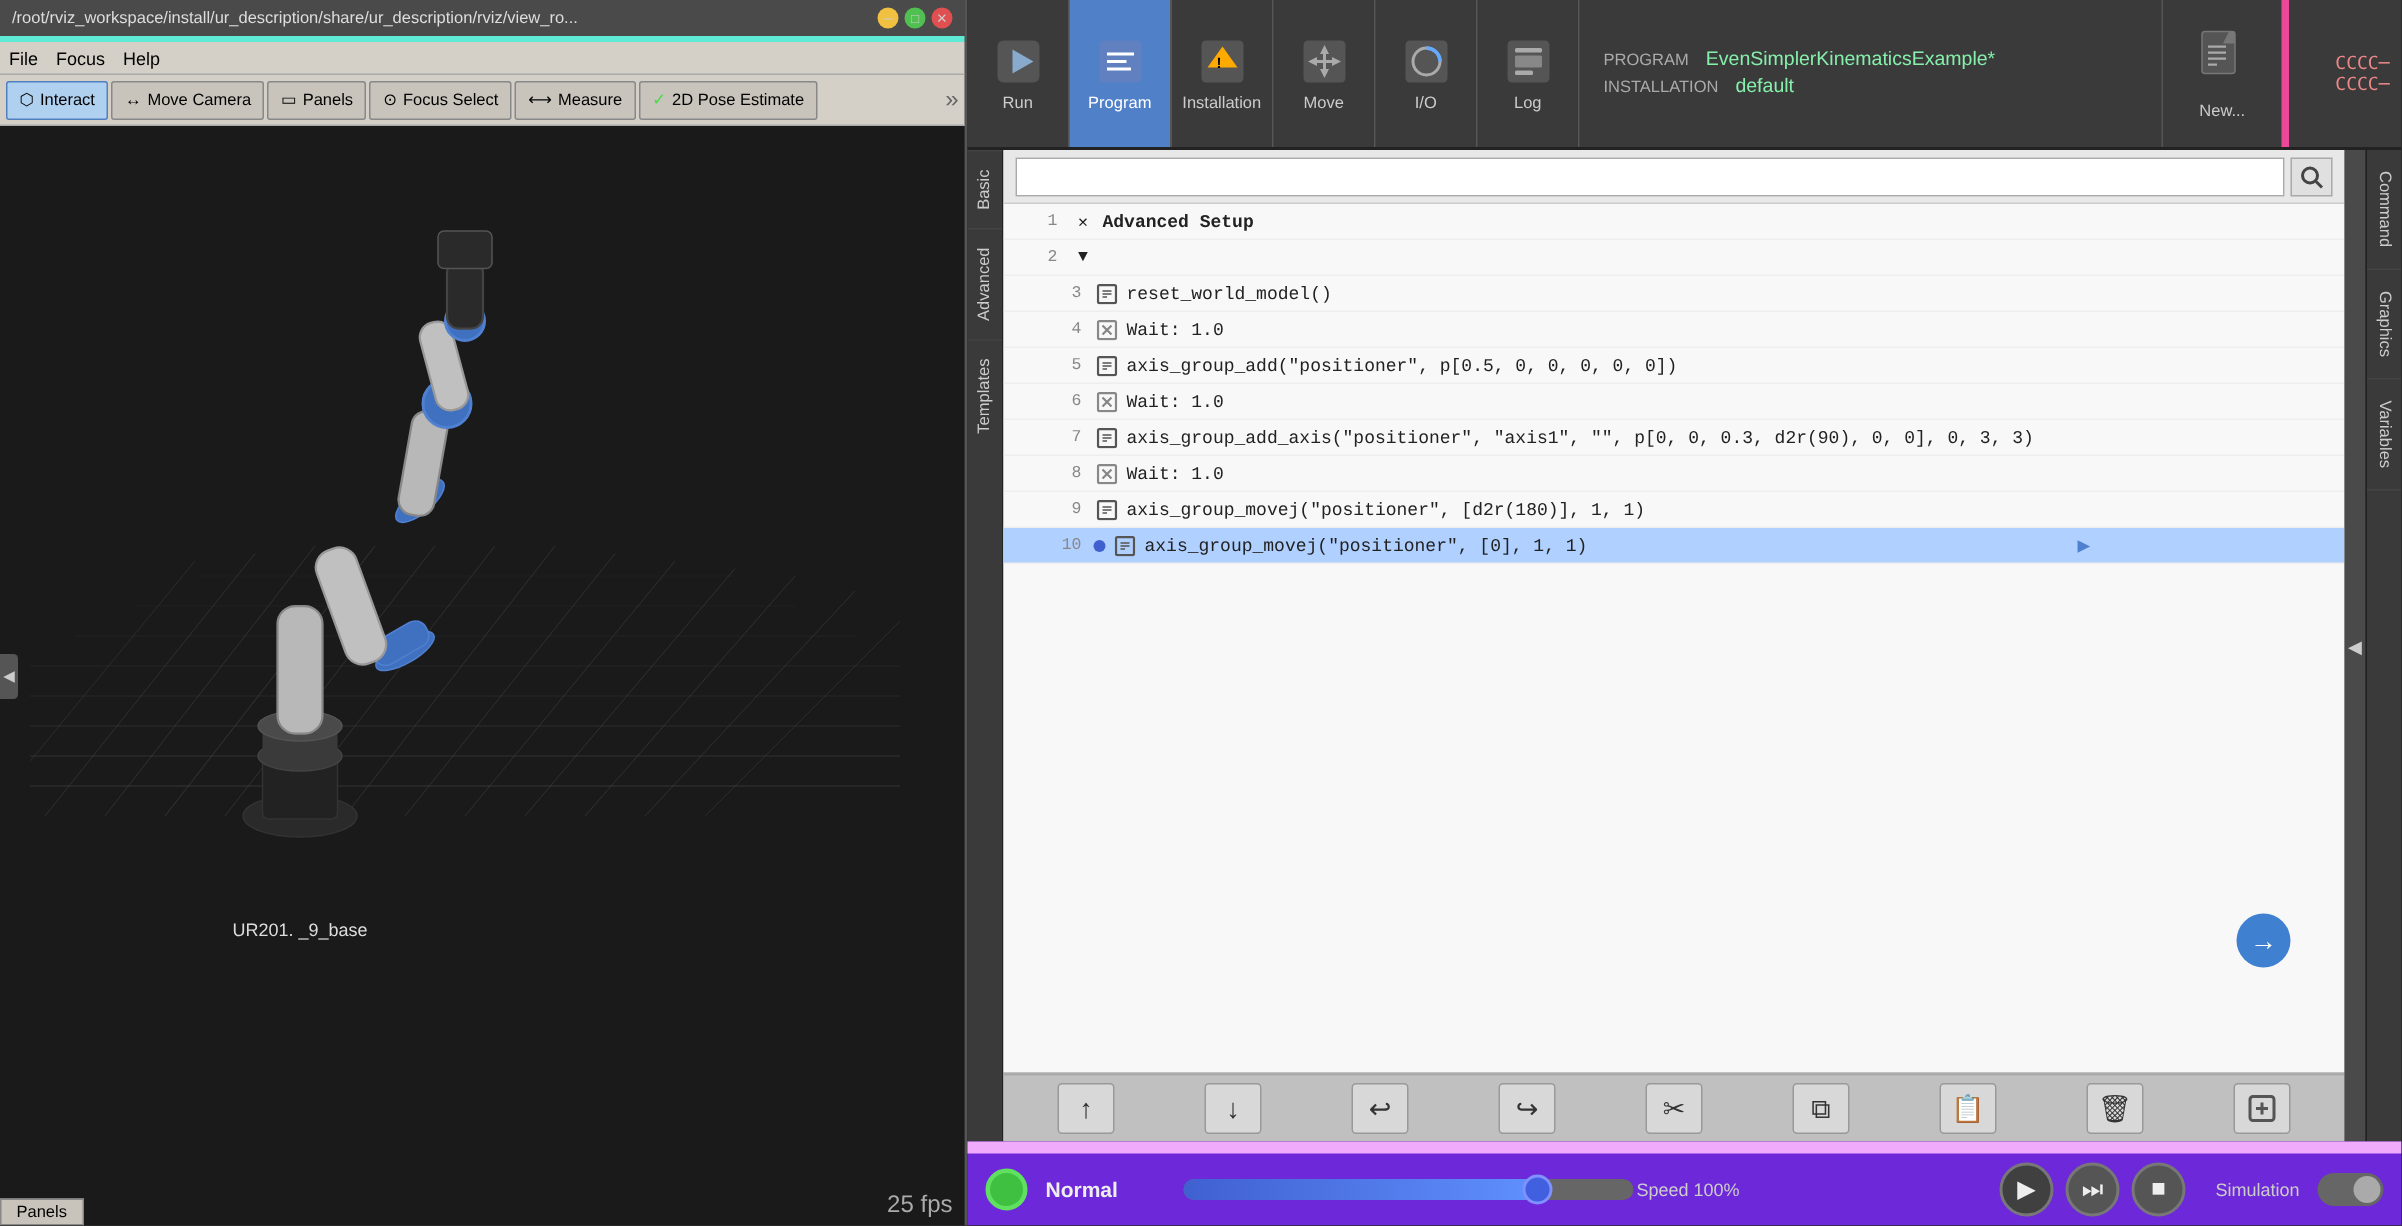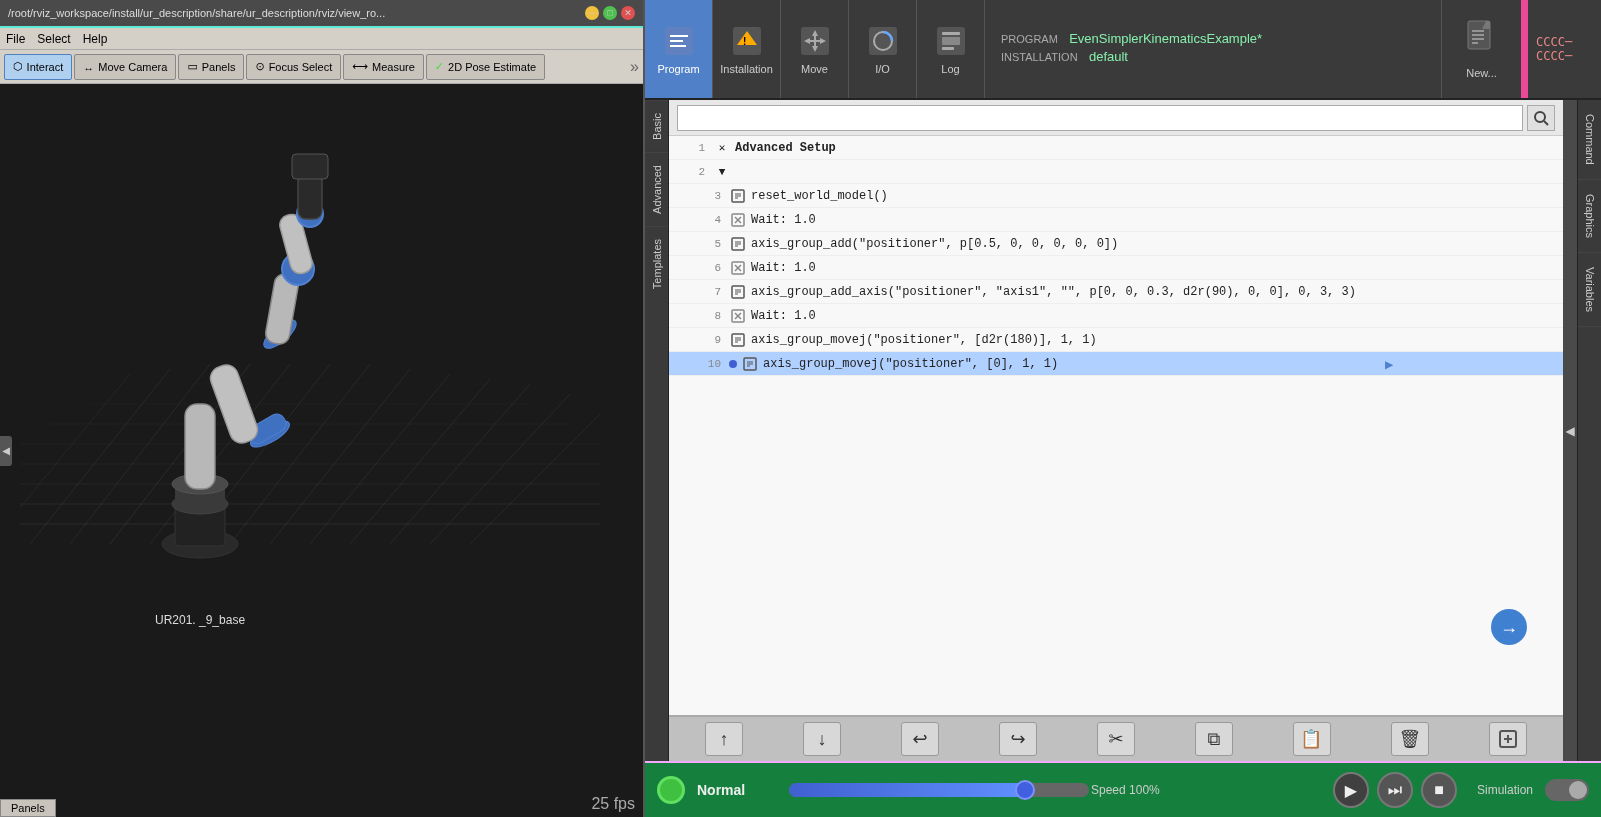--- a/index.html
+++ b/index.html
@@ -16,21 +16,21 @@
     }
 
     #rviz-titlebar {
       background: #4a4a4a;
       height: 28px;
       display: flex;
       align-items: center;
       padding: 0 8px;
       font-size: 11px;
       color: #ccc;
-      border-bottom: 2px solid #5eead4;
+      border-bottom: 4px solid #5eead4;
     }
 
     .window-btn {
       width: 14px; height: 14px;
       border-radius: 50%;
       margin-left: 4px;
       cursor: pointer;
       display: inline-flex;
       align-items: center;
       justify-content: center;
@@ -216,27 +216,27 @@
       color: #ccc;
       font-size: 11px;
       padding: 4px;
     }
 
     #ur-corner-display {
       width: 80px;
       height: 100%;
       display: flex;
       flex-direction: column;
-      align-items: flex-start;
+      align-items: flex-end;
       justify-content: center;
       padding: 8px;
       color: #e88;
       font-size: 12px;
       font-family: monospace;
-      border-left: 7px solid #ec4899;
+      border-left: 5px solid #ec4899;
     }
 
     
     #ur-main {
       flex: 1;
       display: flex;
       flex-direction: row;
       overflow: hidden;
     }
 
@@ -406,26 +406,26 @@
       align-items: center;
       justify-content: center;
       cursor: pointer;
       color: #ccc;
       font-size: 12px;
     }
 
     
     #ur-statusbar {
       height: 56px;
-      background: #15803d;
+      background: #6d28d9;
       display: flex;
       align-items: center;
       padding: 0 12px;
       gap: 12px;
-      border-top: 2px solid #f0abfc;
+      border-top: 8px solid #f0abfc;
     }
 
     .status-indicator {
       width: 28px;
       height: 28px;
       border-radius: 50%;
       background: #40c040;
       border: 3px solid #60e060;
       flex-shrink: 0;
     }
@@ -562,21 +562,21 @@
 
   <div id="rviz-titlebar">
     <span style="flex:1; font-size:11px; color:#ddd; overflow:hidden; white-space:nowrap;">/root/rviz_workspace/install/ur_description/share/ur_description/rviz/view_ro...</span>
     <span class="window-btn btn-minimize">─</span>
     <span class="window-btn btn-maximize">□</span>
     <span class="window-btn btn-close">✕</span>
   </div>
 
   <div id="rviz-menubar">
     <span style="cursor:pointer;">File</span>
-    <span style="cursor:pointer;">Select</span>
+    <span style="cursor:pointer;">Focus</span>
     <span style="cursor:pointer;">Help</span>
   </div>
 
   <div id="rviz-toolbar">
     <button class="toolbar-btn active">
       <span>⬡</span>
       <span>Interact</span>
     </button>
     <button class="toolbar-btn">
       <span>↔</span>
@@ -675,20 +675,29 @@
     <div class="collapse-arrow-left">◀</div>
   </div>
 </div>
 
 <div id="ur-panel">
 
   <div id="ur-topbar">
 
     <div id="ur-nav">
 
+      <div class="ur-nav-btn">
+        <div class="nav-icon">
+          <svg width="36" height="36" viewBox="0 0 36 36">
+            <rect x="4" y="4" width="28" height="28" rx="4" fill="#555"></rect>
+            <polygon points="14,10 28,18 14,26" fill="#8ac"></polygon>
+          </svg>
+        </div>
+        <span>Run</span>
+      </div>
 
       <div class="ur-nav-btn active">
         <div class="nav-icon">
           <svg width="36" height="36" viewBox="0 0 36 36">
             <rect x="4" y="4" width="28" height="28" rx="3" fill="#6080c0"></rect>
             <line x1="9" y1="13" x2="27" y2="13" stroke="#fff" stroke-width="2"></line>
             <line x1="9" y1="18" x2="22" y2="18" stroke="#fff" stroke-width="2"></line>
             <line x1="9" y1="23" x2="25" y2="23" stroke="#fff" stroke-width="2"></line>
           </svg>
         </div>

